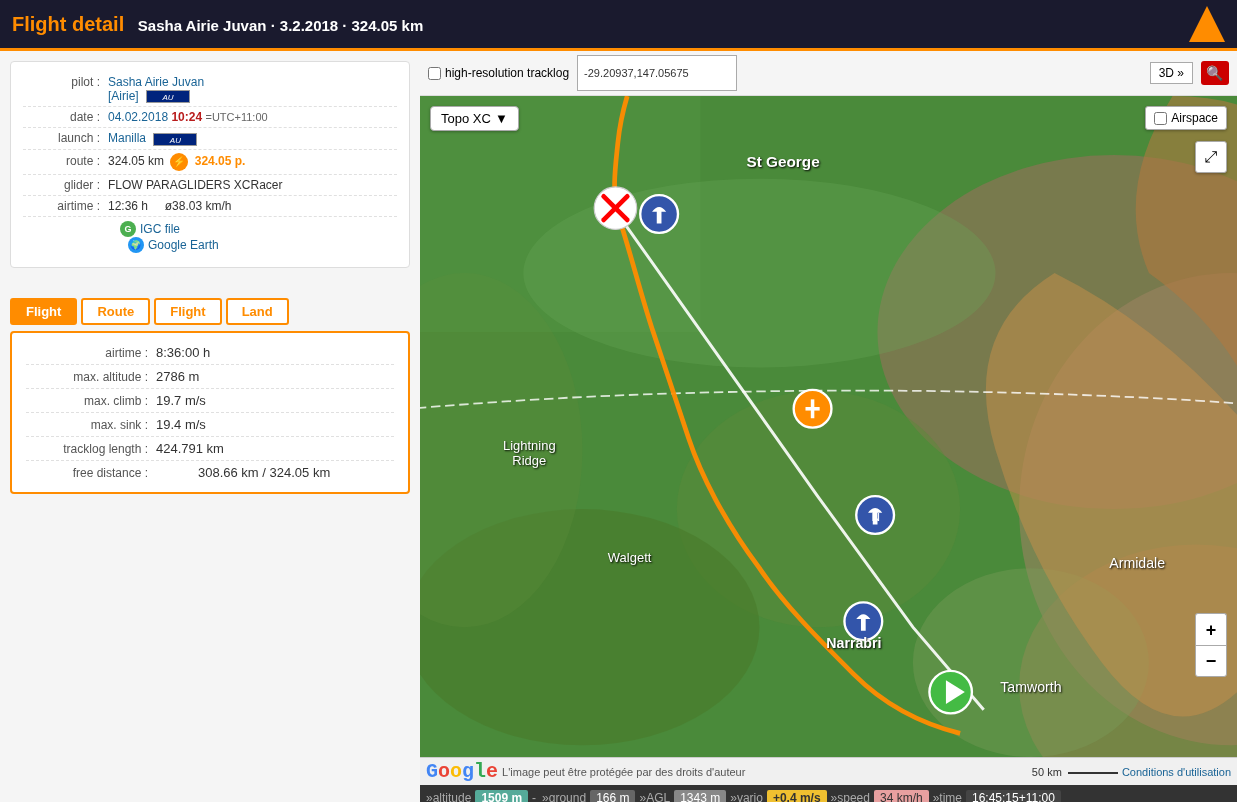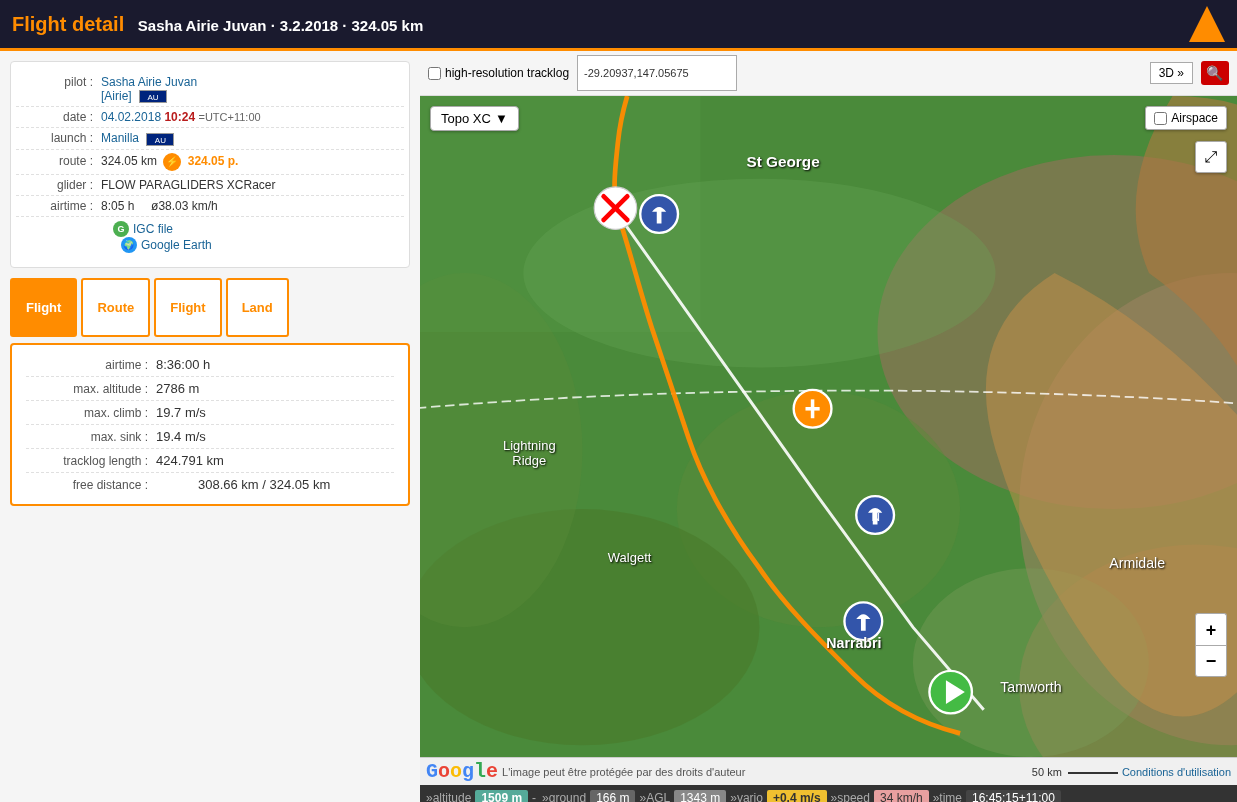--- a/index.html
+++ b/index.html
@@ -27,21 +27,21 @@
     #main { display: flex; height: calc(802px - 42px); }
 
     
     #left-panel { width: 420px; min-width: 420px; padding: 10px; background: #f5f5f5; overflow-y: auto; }
 
     
     #info-card {
       background: white;
       border: 1px solid #ddd;
       border-radius: 4px;
-      padding: 10px 5px;
+      padding: 10px 12px;
       margin-bottom: 10px;
     }
     .info-row {
       display: flex;
       align-items: baseline;
       padding: 3px 0;
       border-bottom: 1px dashed #e0e0e0;
     }
     .info-row:last-child { border-bottom: none; }
     .info-label {
@@ -49,29 +49,30 @@
       text-align: right;
       color: #555;
       font-size: 12px;
       padding-right: 8px;
       flex-shrink: 0;
     }
     .info-value { color: #333; font-size: 12px; }
     .info-value a { color: #1a6496; text-decoration: none; }
     .flag-au {
       display: inline-block;
-      width: 28px; height: 13px;
+      width: 44px; height: 13px;
       background: linear-gradient(180deg, #00247d 50%, #00247d 50%);
       border: 1px solid #999;
       font-size: 8px;
       line-height: 13px;
       text-align: center;
       color: white;
       margin-left: 4px;
       vertical-align: middle;
+      font-style: italic;
     }
     .route-badge {
       display: inline-block;
       background: #ff8c00;
       color: white;
       border-radius: 50%;
       width: 18px; height: 18px;
       text-align: center;
       line-height: 18px;
       font-size: 10px;
@@ -83,28 +84,29 @@
     .time-text { color: #b91c1c; font-weight: bold; }
     .tz-text { color: #666; font-size: 11px; }
 
     
     #tabs {
       display: flex;
       gap: 4px;
       margin-bottom: 6px;
     }
     .tab-btn {
-      padding: 20px 14px;
+      padding: 4px 14px;
       border: 2px solid #ff8c00;
       background: white;
       color: #ff8c00;
       font-weight: bold;
       font-size: 13px;
       cursor: pointer;
       border-radius: 3px;
+      margin-top: 20px;
     }
     .tab-btn.active {
       background: #ff8c00;
       color: white;
     }
 
     
     #stats-card {
       background: white;
       border: 2px solid #ff8c00;
@@ -408,21 +410,21 @@
           <span class="orange-text"><span>324.05</span> <span>p.</span></span>
         </span>
       </div>
       <div class="info-row">
         <span class="info-label">glider :</span>
         <span class="info-value">FLOW PARAGLIDERS XCRacer</span>
       </div>
       <div class="info-row">
         <span class="info-label">airtime :</span>
         <span class="info-value">
-          <span>8:05 h</span>
+          <span>12:36 h</span>
           &nbsp;&nbsp;&nbsp;
           <span>ø</span><span>38.03 km/h</span>
         </span>
       </div>
       <div class="info-row links-row">
         <span class="info-label"></span>
         <span class="info-value">
           <a href="#" class="igc-link">
             <span class="igc-icon">G</span>
             <span>IGC file</span>

